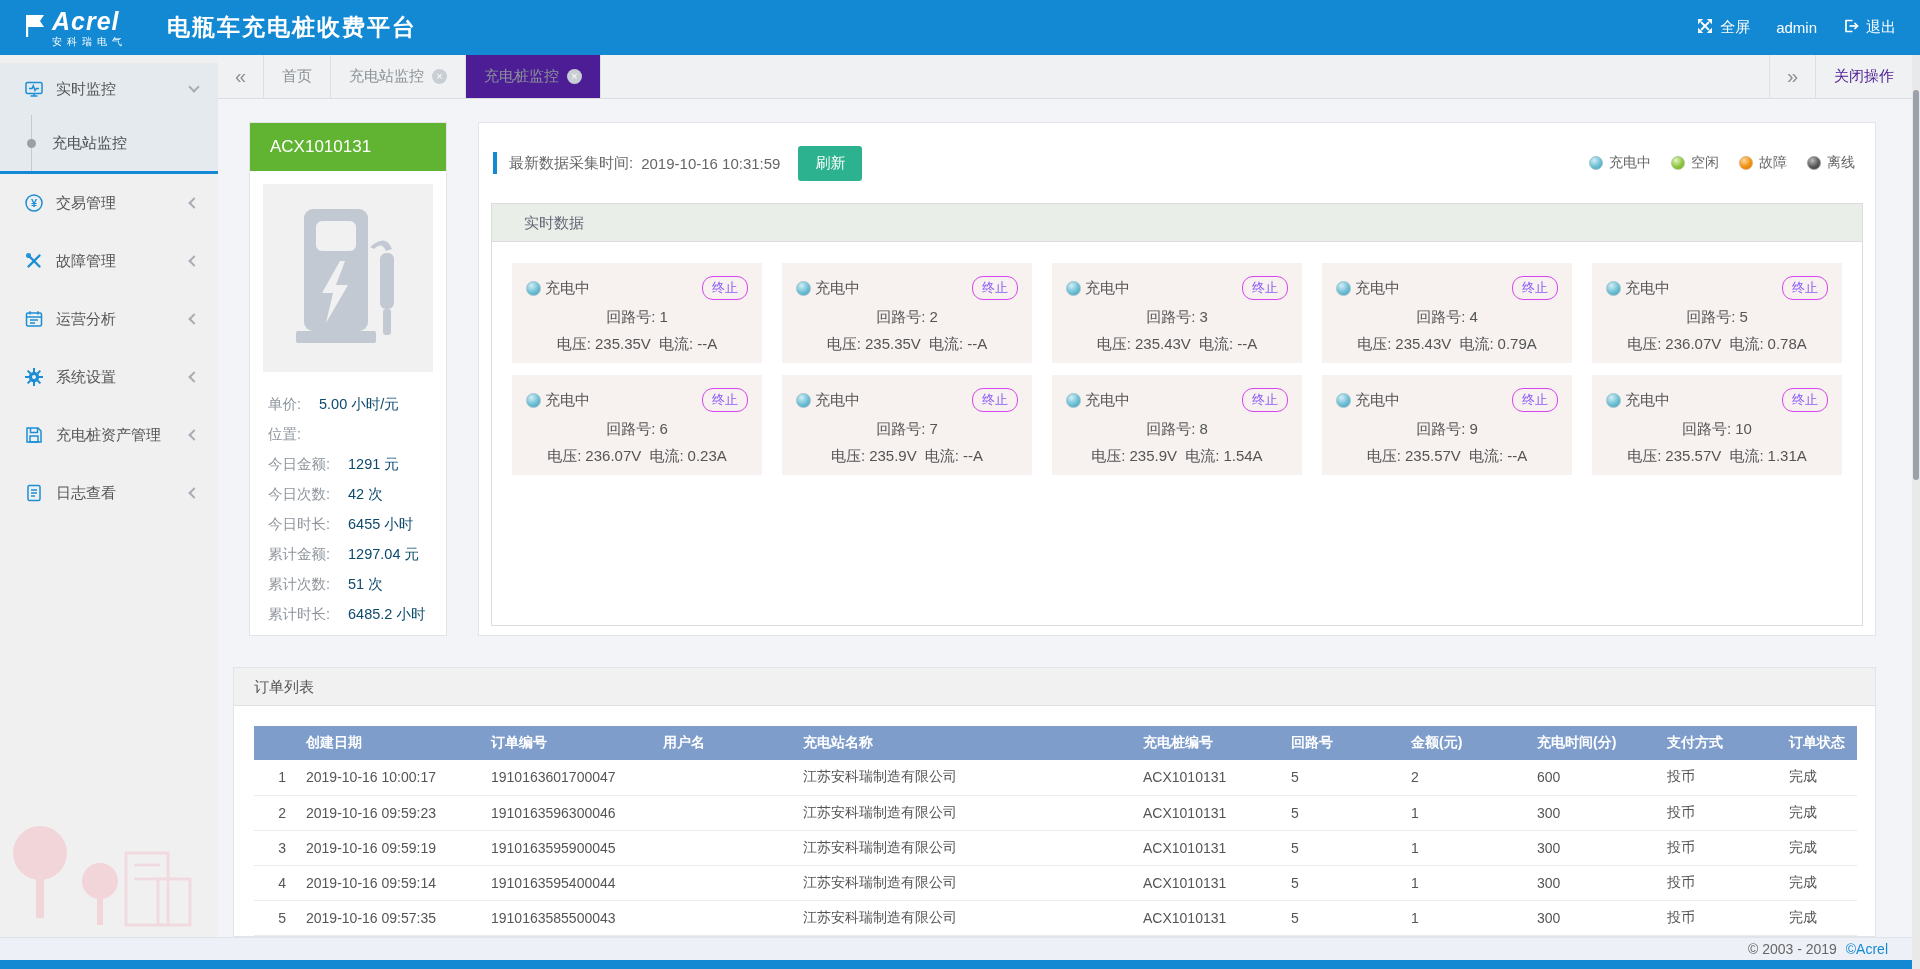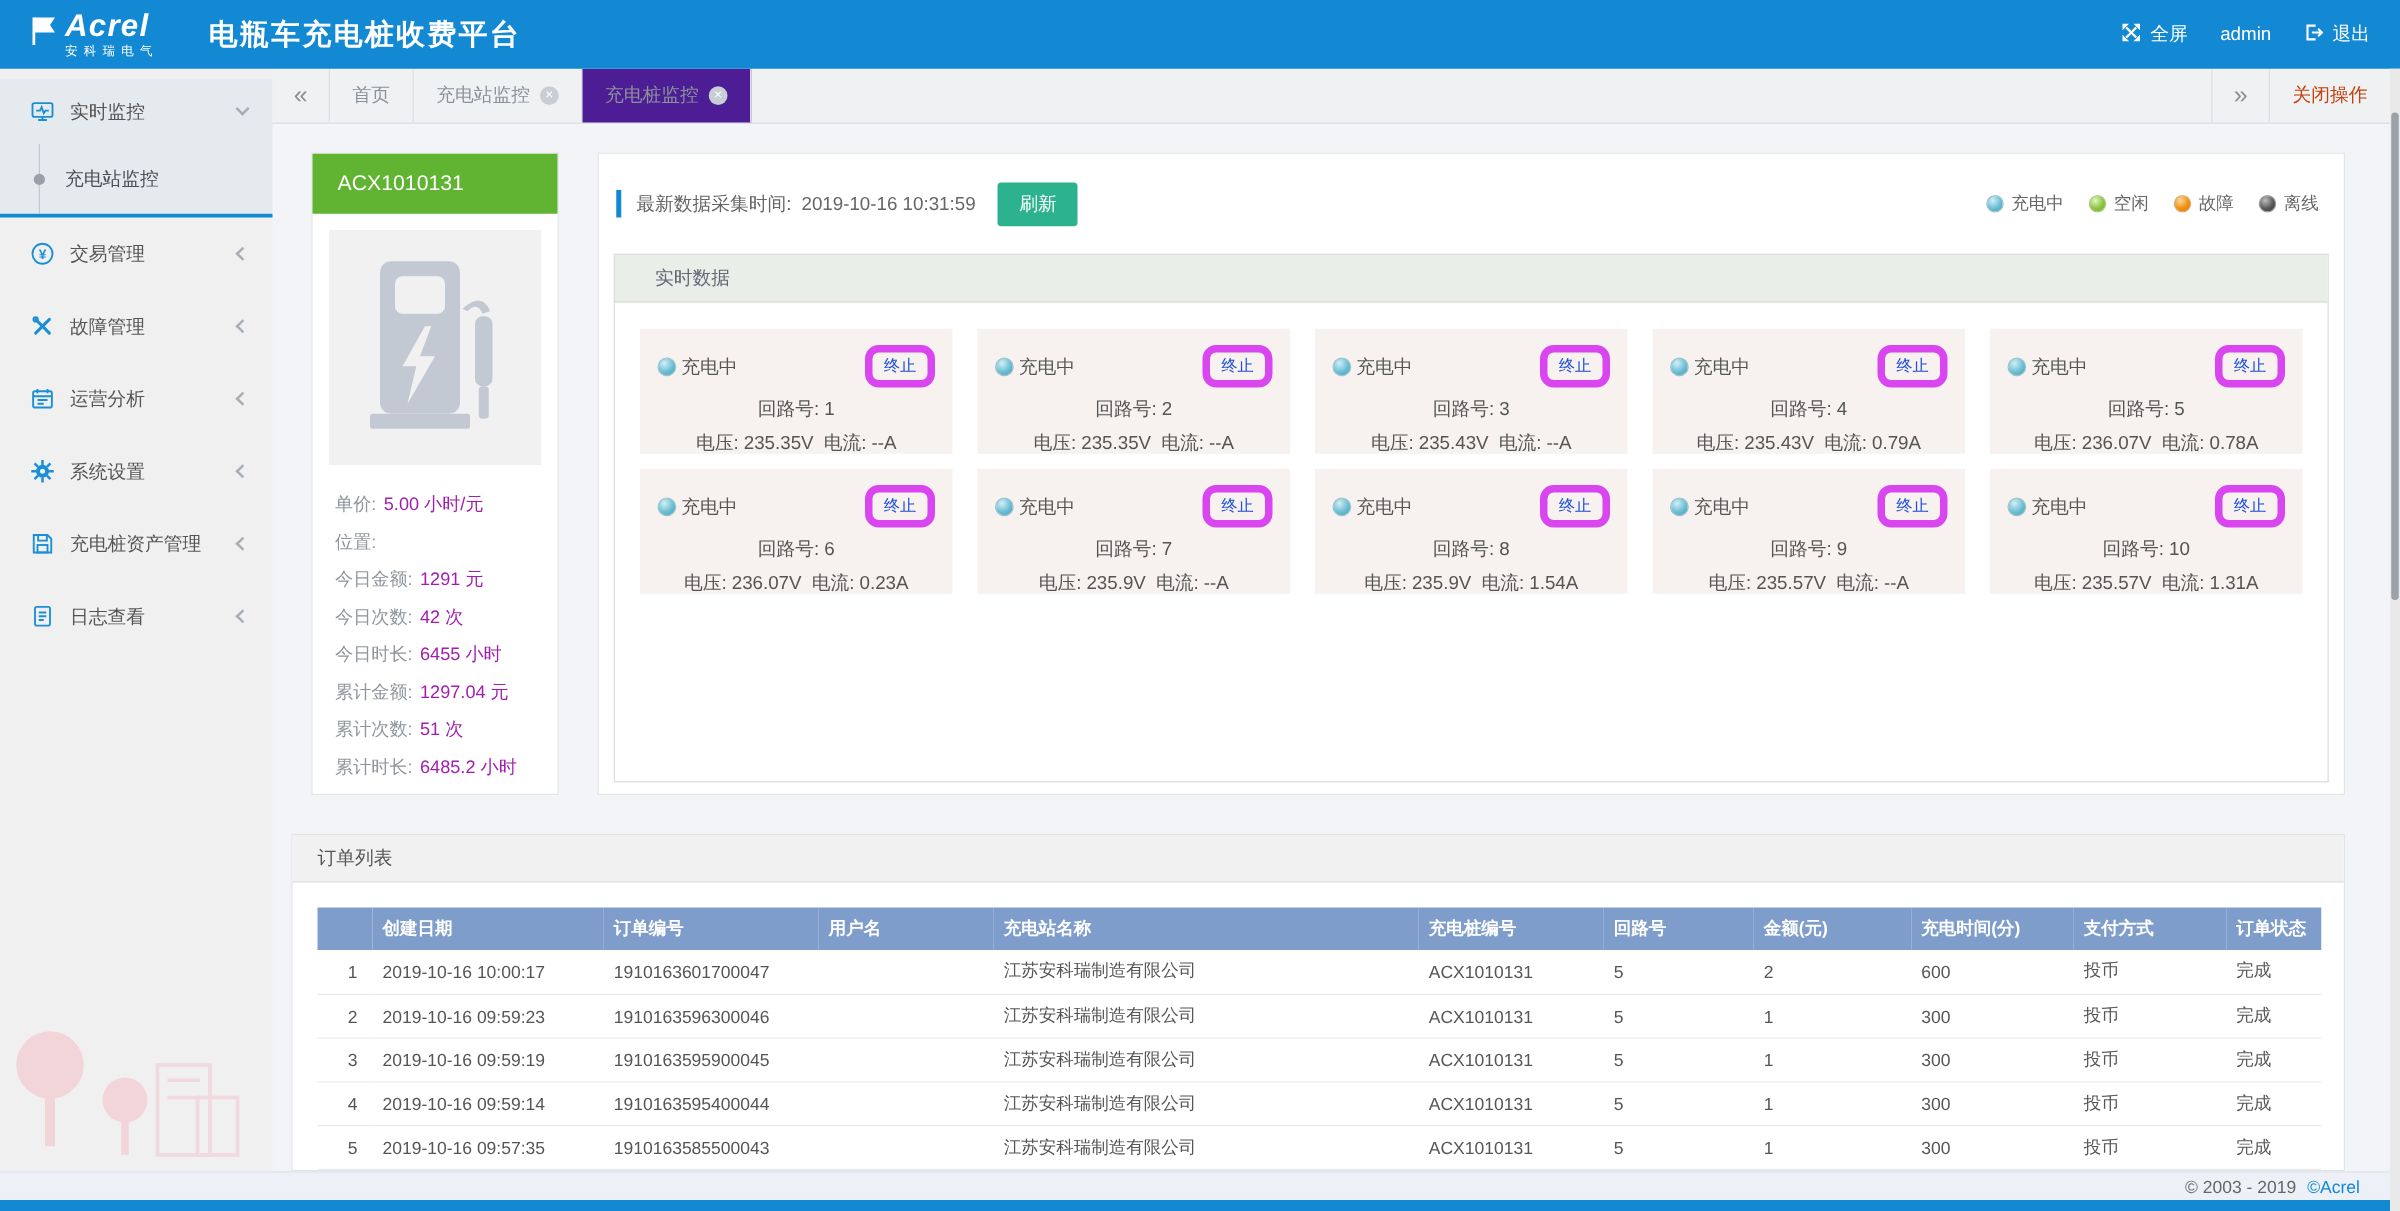--- a/index.html
+++ b/index.html
@@ -18,21 +18,21 @@
   .hdr-item { display:flex; align-items:center; gap:7px; cursor:pointer; }
 
   
   .tabbar { position:absolute; top:55px; left:218px; right:8px; height:44px; background:#f0f1f2; border-bottom:1px solid #d9dde2; display:flex; align-items:stretch; z-index:5; }
   .tab-nav { width:46px; display:flex; align-items:center; justify-content:center; color:#8a9097; font-size:20px; border-right:1px solid #dcdfe3; cursor:pointer; }
   .tab { display:flex; align-items:center; padding:0 18px; font-size:15px; color:#8b9299; border-right:1px solid #dcdfe3; cursor:pointer; gap:8px; }
   .tab.active { background:#4c1d95; }
   .tab-close { width:15px; height:15px; border-radius:50%; background:#c9ced4; color:#fff; font-size:11px; line-height:15px; text-align:center; display:inline-block; }
   .tabbar-right { margin-left:auto; display:flex; align-items:stretch; }
   .tabbar-right .tab-nav { border-right:none; border-left:1px solid #dcdfe3; }
-  .tab-ops { display:flex; align-items:center; padding:0 18px; font-size:15px; color:#c2410c; border-left:1px solid #dcdfe3; cursor:pointer; }
+  .tab-ops { display:flex; align-items:center; padding:0 18px; font-size:15px; color:#4c1d95; border-left:1px solid #dcdfe3; cursor:pointer; }
 
   
   .sidebar { position:absolute; top:55px; left:0; width:218px; bottom:32px; background:#f0f0f0; z-index:4; }
   .side-group-open { background:#e5eaee; margin-top:8px; }
   .side-item { height:52px; display:flex; align-items:center; padding:0 20px 0 24px; font-size:15px; color:#555; cursor:pointer; }
   .side-item .icon { margin-right:12px; display:flex; }
   .side-item .lbl { flex:1;font-family:Liberation Mono, monospace; }
   .chev { width:8px; height:8px; border-right:2px solid #a7aeb6; border-bottom:2px solid #a7aeb6; display:inline-block; }
   .chev.down { transform:rotate(45deg); margin-top:-4px; }
   .chev.left { transform:rotate(135deg); }
@@ -44,21 +44,21 @@
   
   .main { position:absolute; top:99px; left:218px; right:8px; bottom:32px; background:#f2f4f7; }
 
   
   .station-card { position:absolute; left:31px; top:23px; width:198px; height:514px; background:#fff; border:1px solid #e2e4e6; }
   .station-card-header { height:48px; background:#61b431; color:#fff; font-size:17px; line-height:48px; padding-left:20px; }
   .station-icon-panel { margin:13px; height:188px; background:#f1f1f1; display:flex; align-items:center; justify-content:center; }
   .station-stats { list-style:none; padding:4px 18px; }
   .station-stats li { line-height:30px; font-size:14.5px; white-space:nowrap; }
   .station-stats .s-label { color:#8e959c; }
-  .station-stats .s-value { color:#a21caf; margin-left:6px; }
+  .station-stats .s-value { color:#0c4a6e; margin-left:18px; }
 
   
   .monitor-panel { position:absolute; left:260px; top:23px; width:1398px; height:514px; background:#fff; border:1px solid #e2e4e6; }
   .panel-top { margin-top:10px; height:60px; display:flex; align-items:center; padding:0 20px 0 14px; }
   .accent-bar { width:4px; height:22px; background:#1389d4; margin-right:12px; }
   .collect-label, .collect-time { font-size:15px; color:#666; }
   .collect-time { margin-left:8px; }
   .refresh-btn { margin-left:18px; background:#2cb28e; color:#fff; border:none; border-radius:3px; padding:8px 17px; font-size:15px; cursor:pointer; font-family:inherit; }
   .legend { margin-left:auto; display:flex; align-items:center; gap:20px; font-size:14px; color:#666; }
   .legend-item { display:flex; align-items:center; gap:6px; }
@@ -67,21 +67,21 @@
   .orb.green  { background:radial-gradient(circle at 35% 28%, #e4f5c3, #8dc63f 55%, #6fae26); border:1px solid #b0ca90; }
   .orb.orange { background:radial-gradient(circle at 35% 28%, #ffd9a0, #f29111 55%, #d97a00); border:1px solid #ddaf76; }
   .orb.dark   { background:radial-gradient(circle at 35% 28%, #bdbdbd, #5a5a5a 55%, #333); border:1px solid #9b9b9b; }
 
   .realtime-box { margin:10px 12px 0; border:1px solid #dcdcdc; height:423px; }
   .realtime-header { height:38px; background:#e9efe8; border-bottom:1px solid #dcdcdc; line-height:38px; padding-left:32px; font-size:15px; color:#667; }
   .circuit-grid { padding:21px 20px; display:grid; grid-template-columns:repeat(5,1fr); gap:12px 20px; }
   .ccard { background:#f7f1f0; height:100px; padding:13px 14px; }
   .ccard-top { display:flex; align-items:center; font-size:15px; color:#555; }
   .ccard-top .orb { width:15px; height:15px; margin-right:4px; }
-  .stop-btn { margin-left:auto; background:transparent; color:#1d4ed8; border:6px solid #d946ef; border-radius:11px; padding:2px 9px; font-size:13px; cursor:pointer; font-family:inherit; }
+  .stop-btn { margin-left:auto; background:transparent; color:#8b5cf6; border:1px solid #d946ef; border-radius:11px; padding:2px 9px; font-size:13px; cursor:pointer; font-family:inherit; }
   .cline { text-align:center; margin-top:8px; font-size:15px; color:#555; }
   .cline span { margin:0 2px; }
 
   
   .orders-panel { position:absolute; left:15px; top:568px; width:1643px; height:270px; background:#fff; border:1px solid #e2e4e6; }
   .orders-header { height:38px; background:#f1f1f1; border-bottom:1px solid #e0e0e0; line-height:38px; padding-left:20px; font-size:15px; color:#555; }
   .orders-table { margin:20px 20px 0; border-collapse:collapse; table-layout:fixed; width:1603px; }
   .orders-table th { background:#7e9dcb; color:#fff; font-size:14px; font-weight:bold; height:34px; text-align:left; padding-left:8px; }
   .orders-table td { height:35px; border-bottom:1px solid #ebebeb; color:#555; font-size:14px; padding-left:8px; background:#fff; }
   .orders-table td.rownum { text-align:right; padding-right:12px; padding-left:0; }

